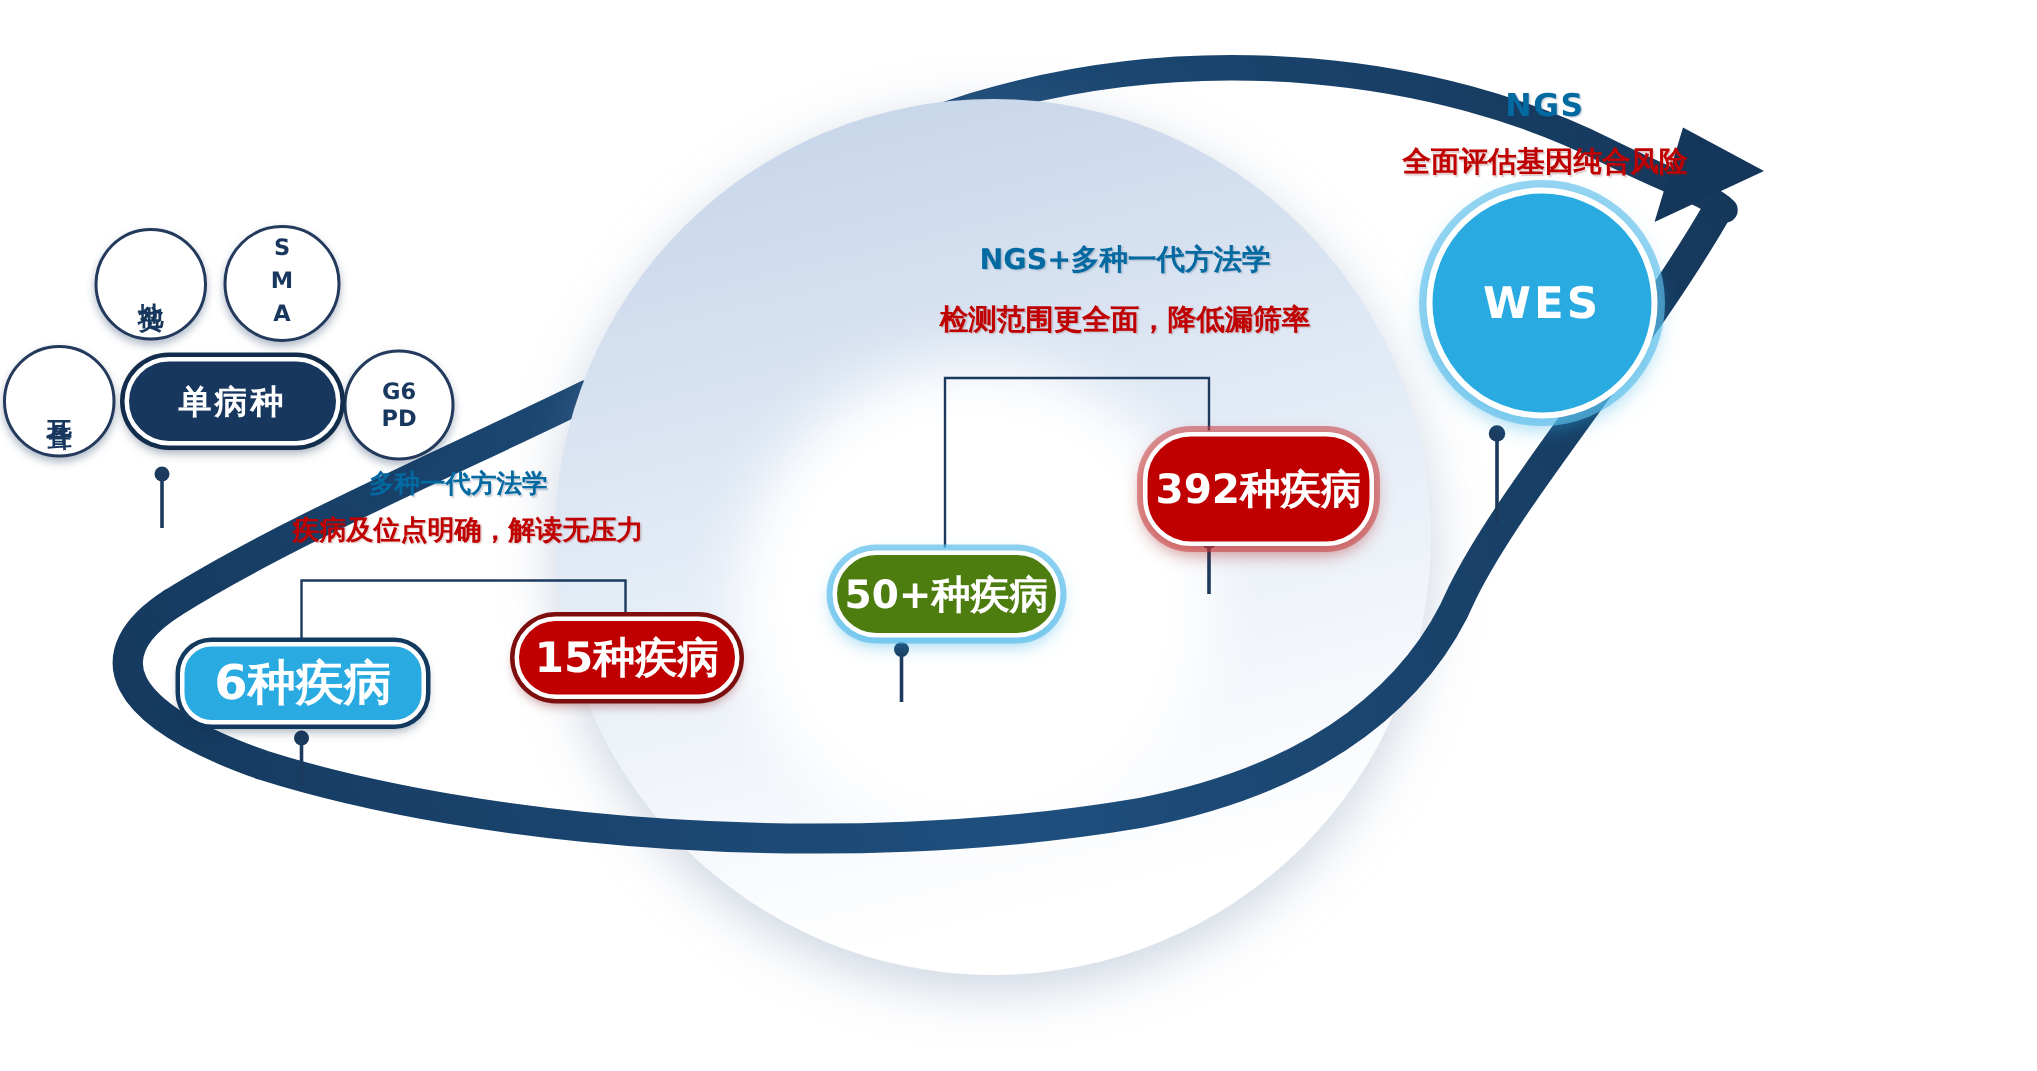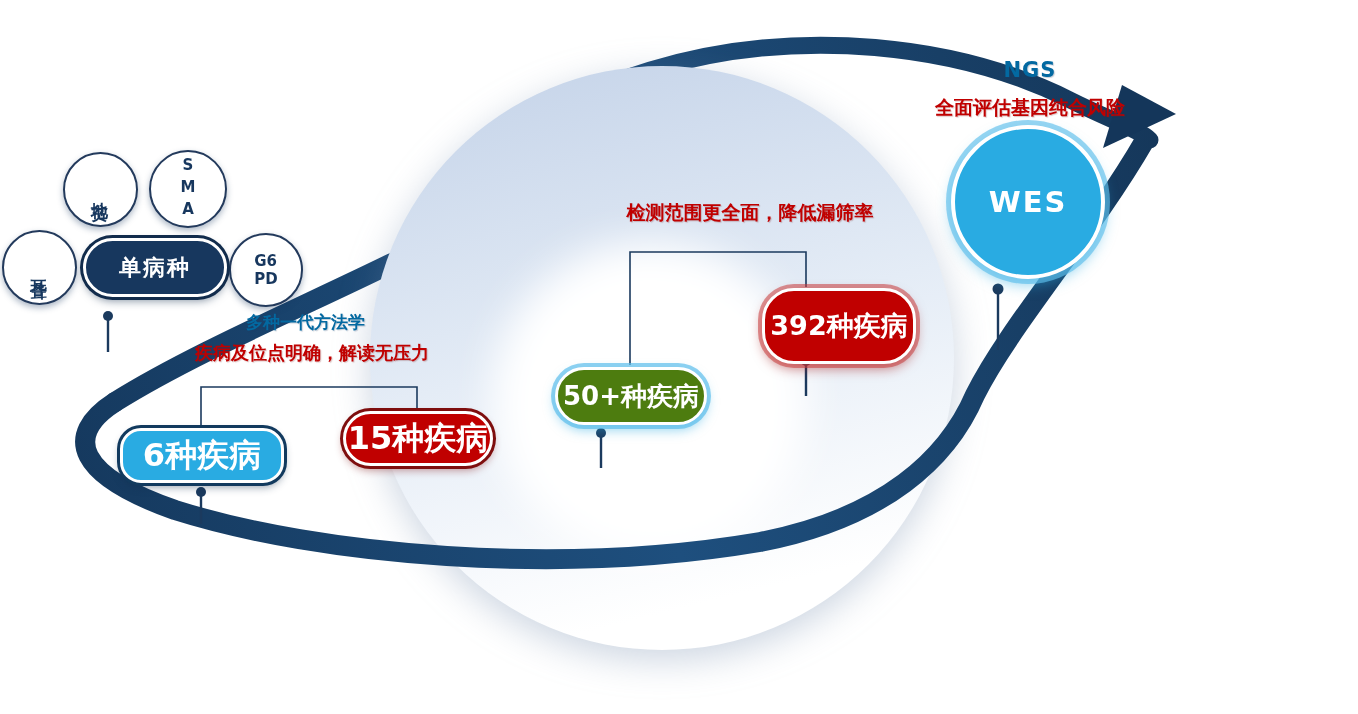--- a/index.html
+++ b/index.html
@@ -70,34 +70,35 @@
       <line x1="806" y1="365" x2="806" y2="396" stroke-width="2.4"></line>
       <circle cx="998" cy="289" r="5.5" stroke="none"></circle>
       <line x1="998" y1="294" x2="998" y2="350" stroke-width="2.4"></line>
     </g>
   </svg>
 
   <div class="bubble v-text" style="left:63px;top:152px;width:75px;height:75px;font-size:17px;">地贫</div>
   <div class="bubble v-text" style="left:149px;top:150px;width:78px;height:78px;font-size:15px;letter-spacing:4px;">SMA</div>
   <div class="bubble v-text" style="left:2px;top:230px;width:75px;height:75px;font-size:17px;">耳聋</div>
   <div class="bubble" style="left:229px;top:233px;width:74px;height:74px;font-size:15px;">
-    <div style="line-height:1.2;">
+    <div style="text-align:center;line-height:1.2;">
       <div>G6</div>
       <div>PD</div>
     </div>
   </div>
 
   <div class="pill" style="left:83px;top:238px;width:144px;height:59px;border-radius:30px;background:#17375e;box-shadow:0 0 0 3px #122c4c, 0 4px 8px rgba(18,44,76,.5);font-size:22px;letter-spacing:2px;">单病种</div>
 
   <div class="label blue-label" style="left:246px;top:311px;font-size:17px;">多种一代方法学</div>
   <div class="label red-label" style="left:195px;top:341px;font-size:18px;">疾病及位点明确，解读无压力</div>
 
   <div class="pill" style="left:120px;top:428px;width:164px;height:55px;border-radius:21px;background:#29abe2;box-shadow:0 0 0 3px #123a5e, 0 4px 8px rgba(18,44,76,.45);font-size:32px;">6种疾病</div>
-  <div class="pill" style="left:343px;top:411px;width:150px;height:55px;border-radius:28px;background:#c00000;box-shadow:0 0 0 3px #7e0e0e, 0 4px 8px rgba(126,14,14,.45);font-size:32px;">15种疾病</div>
+  <div class="pill" style="left:343px;top:411px;width:150px;height:55px;border-radius:28px;background:#c00000;box-shadow:0 0 0 3px #7e0e0e, 0 4px 8px rgba(126,14,14,.45);font-size:28px;">15种疾病</div>
 
+  <div class="label blue-label center-text" style="left:590px;top:160px;width:320px;font-size:19px;">NGS+多种一代方法学</div>
   <div class="label red-label center-text" style="left:570px;top:200px;width:360px;font-size:19px;">检测范围更全面，降低漏筛率</div>
 
   <div class="pill" style="left:555px;top:367px;width:152px;height:58px;border-radius:29px;background:#4d7c0f;box-shadow:0 0 0 4px rgba(93,190,235,.7), 0 5px 12px rgba(41,171,226,.5);font-size:26px;">50+种疾病</div>
   <div class="pill" style="left:762px;top:288px;width:154px;height:76px;border-radius:32px;background:#c00000;box-shadow:0 0 0 4px rgba(200,60,60,.55), 0 5px 12px rgba(160,20,20,.5);font-size:27px;">392种疾病</div>
 
   <div class="label blue-label center-text" style="left:965px;top:58px;width:130px;font-size:21px;letter-spacing:1px;">NGS</div>
   <div class="label red-label center-text" style="left:900px;top:95px;width:260px;font-size:19px;">全面评估基因纯合风险</div>
   <div class="pill" style="left:951px;top:125px;width:154px;height:154px;border-radius:50%;background:#29abe2;border-width:4px;box-shadow:0 0 0 5px rgba(93,190,235,.65), 0 6px 14px rgba(41,171,226,.5);font-size:29px;letter-spacing:2px;">WES</div>
 
 </div>

